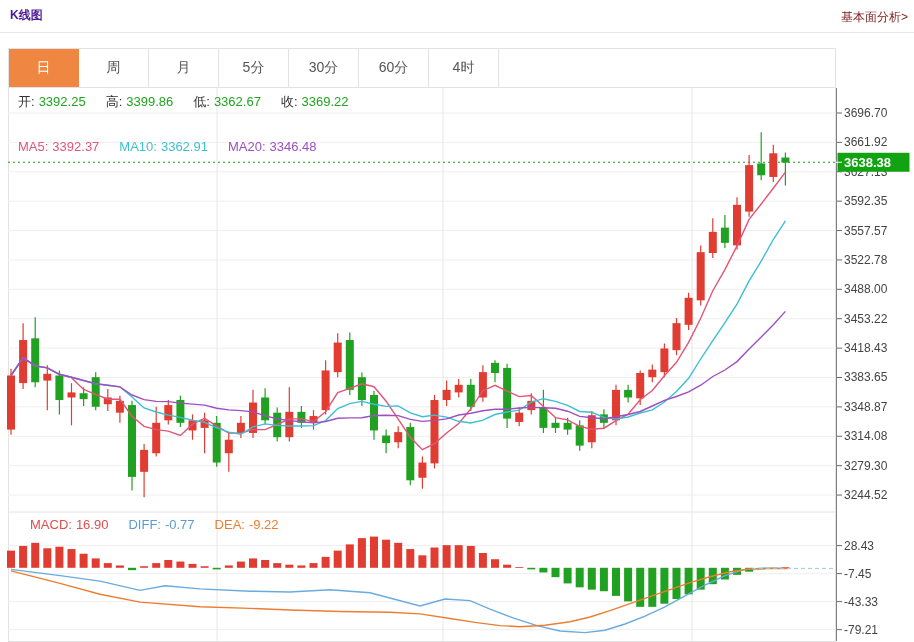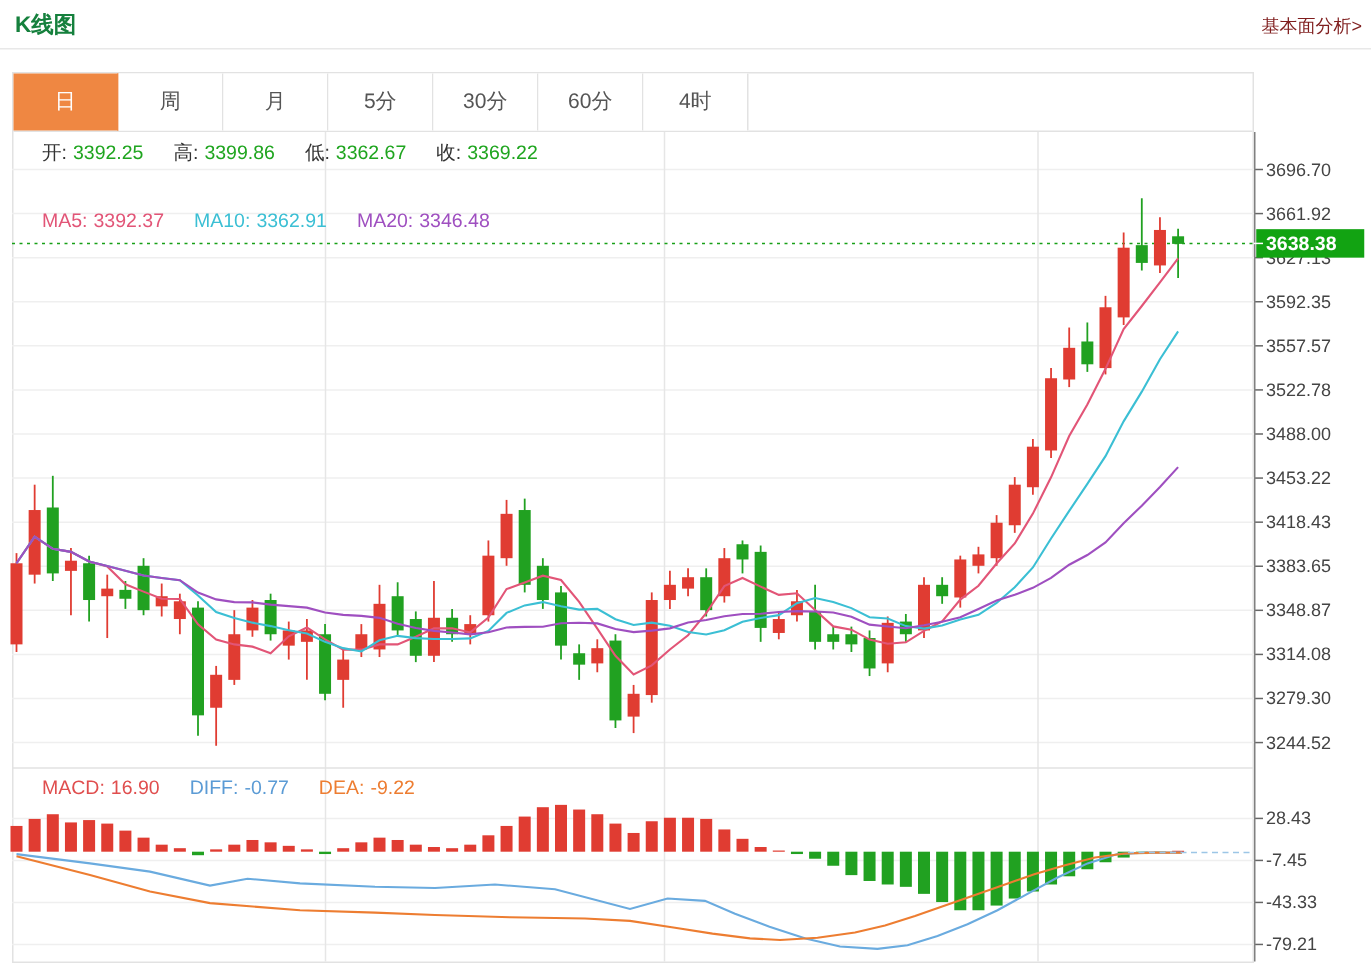--- a/index.html
+++ b/index.html
@@ -1,32 +1,32 @@
 <!DOCTYPE html>
 <html><head>
 <meta charset="utf-8">
 <style>
   html,body{margin:0;padding:0;background:#fff;}
   .page{position:relative;width:914px;height:642px;background:#fff;overflow:hidden;
         font-family:"Liberation Sans","DejaVu Sans",sans-serif;}
   .topbar{position:absolute;top:0;left:0;width:914px;height:32px;border-bottom:1px solid #e8e8e8;}
-  .title{position:absolute;left:10px;top:7px;font-size:15px;font-weight:bold;color:#15803d;margin:0;}
+  .title{position:absolute;left:10px;top:7px;font-size:12px;font-weight:bold;color:#4c1d95;margin:0;}
   .fund-link{position:absolute;right:6px;top:9px;font-size:12px;color:#7f1d1d;text-decoration:none;cursor:pointer;}
   .chart-frame{position:absolute;left:8px;top:48px;width:828px;height:594px;
                border:1px solid #e2e2e2;box-sizing:border-box;}
   .tab-strip{height:38px;border-bottom:1px solid #e2e2e2;display:flex;}
   .tab{width:70px;box-sizing:border-box;border-right:1px solid #e2e2e2;text-align:center;
        line-height:37px;font-size:14px;color:#555;cursor:pointer;background:#fff;}
   .tab.active{background:#ef8742;color:#fff;border-right-color:#ef8742;}
-  .legend{position:absolute;left:28px;font-size:13px;z-index:3;white-space:nowrap;text-align:right;}
+  .legend{position:absolute;left:18px;font-size:13px;z-index:3;white-space:nowrap;text-align:right;}
   .legend span{margin-right:4px;}
   .legend .item{margin-right:16px;}
   #legend-ohlc{top:93px;}
   #legend-ma{top:111px;margin-top:28px;}
-  #legend-macd{top:517px;}
+  #legend-macd{top:517px;margin-left:12px;}
   .ohlc-label{color:#333;}
   svg{position:absolute;left:0;top:88px;z-index:1;}
   text{font-family:"Liberation Sans","DejaVu Sans",sans-serif;}
 </style>
 </head>
 <body>
 
 <div class="page">
   <div class="topbar">
     <h1 class="title">K线图</h1>

